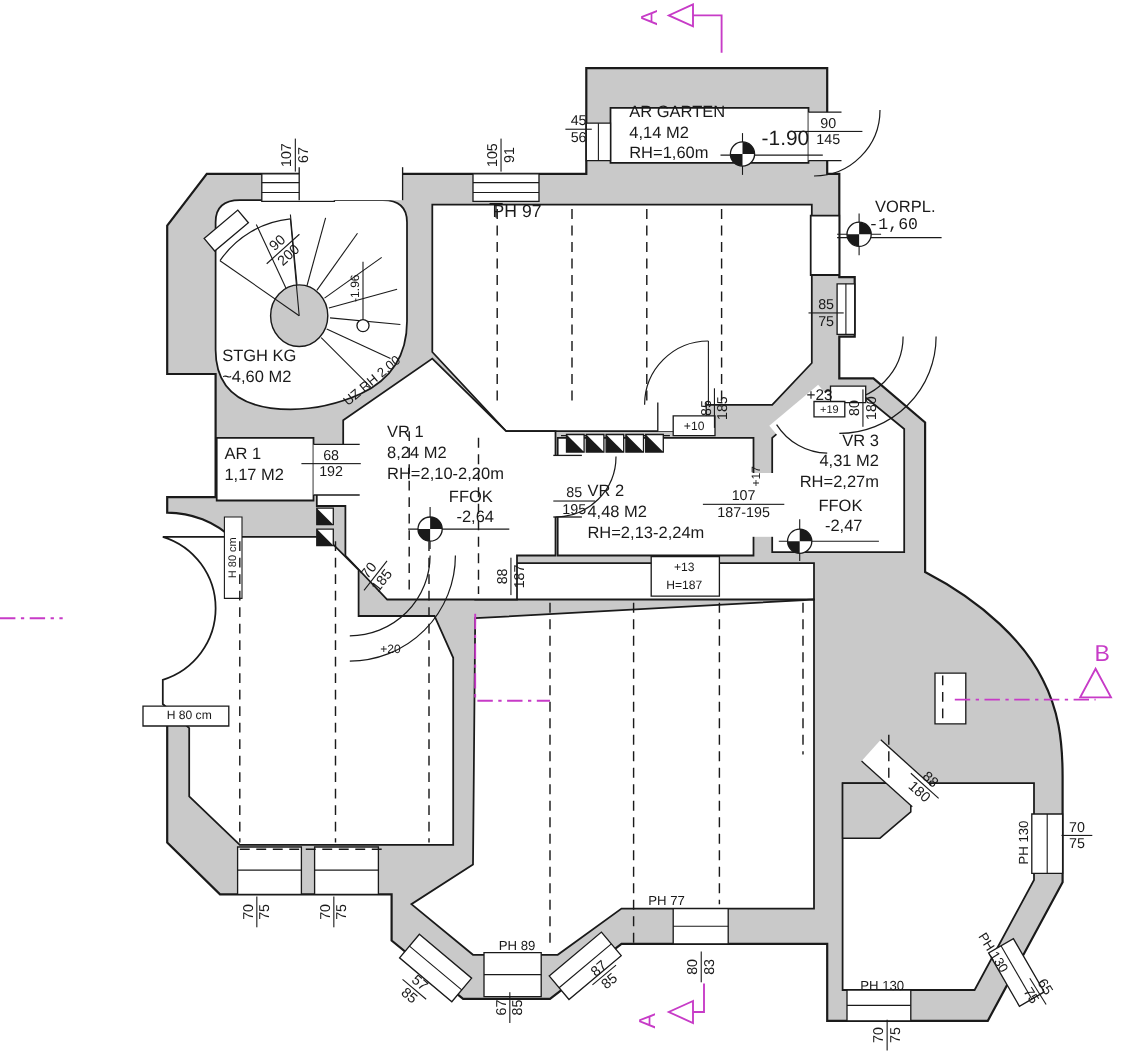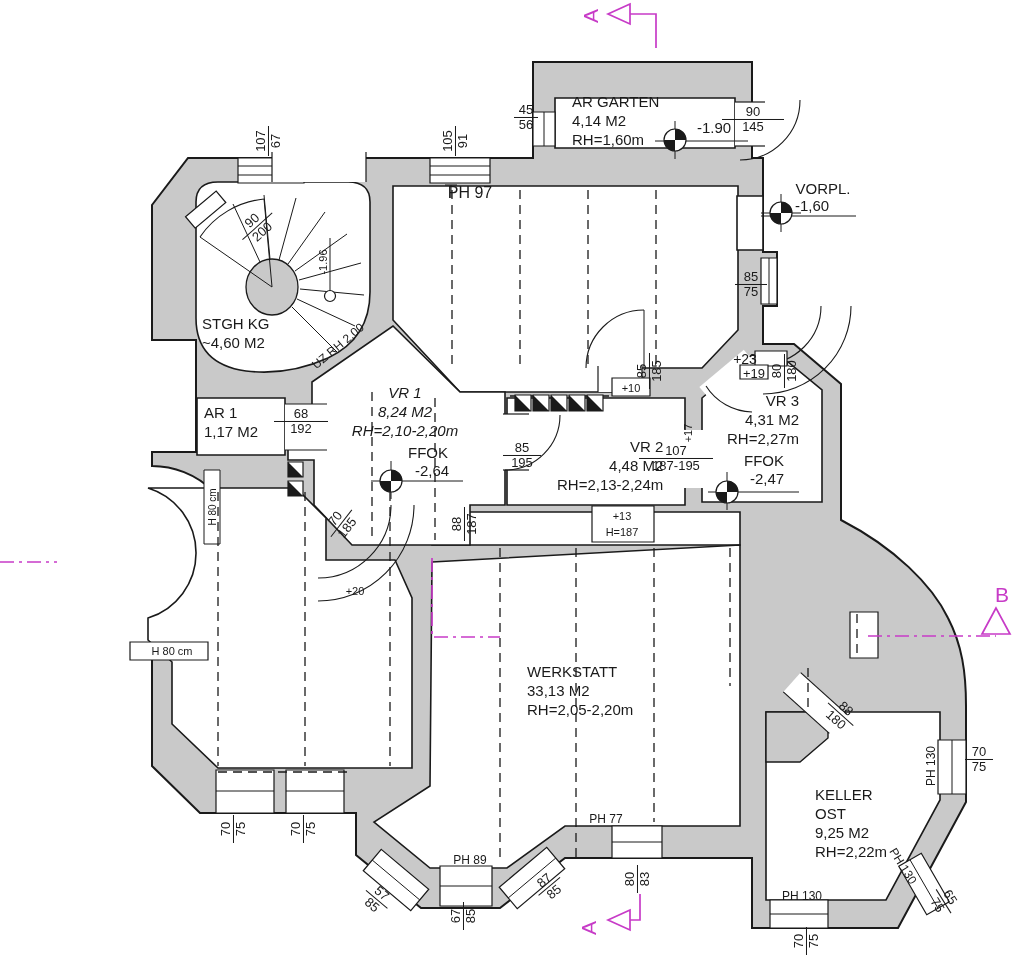--- a/index.html
+++ b/index.html
@@ -2,21 +2,21 @@
 <html><head>
 <meta charset="utf-8">
 <style>
   :root{ --ink:#1a1a1a; --wall:#c9c9c9; --mag:#c73bc7; }
   html,body{margin:0;padding:0;background:#fff;}
   #stage{position:relative;width:1024px;height:956px;background:#fff;overflow:hidden;
          font-family:"Liberation Sans",sans-serif;color:var(--ink);}
   #plan-svg{position:absolute;left:0;top:0;}
   #labels{position:absolute;left:0;top:0;width:1024px;height:956px;}
   .room{position:absolute;line-height:1.26;white-space:nowrap;font-size:15px;}
-  .room.center{transform:translateX(-50%);text-align:center;font-style:italic;}
+  .room.center{transform:translateX(-50%);}
   .txt{position:absolute;white-space:nowrap;transform:translate(-50%,-50%);}
   .dim{position:absolute;display:flex;flex-direction:column;align-items:center;
        line-height:1.04;font-size:13px;white-space:nowrap;}
   .dim .bar{border-top:1.4px solid var(--ink);height:0;}
   svg *{vector-effect:non-scaling-stroke;}
   .wall{fill:var(--wall);stroke:var(--ink);stroke-width:2;}
   .roomfill{fill:#fff;stroke:var(--ink);stroke-width:1.6;}
   .win{fill:#fff;stroke:var(--ink);stroke-width:1.2;}
   .gap{fill:#fff;stroke:none;}
   .ln{stroke:var(--ink);stroke-width:1.2;fill:none;}
@@ -306,65 +306,54 @@
       </div>
       <div class="room" style="left: 204px; top: 404px;">
         <div>AR 1</div>
         <div>1,17 M2</div>
       </div>
       <div class="room center" style="left: 405px; top: 384px;">
         <div>VR 1</div>
         <div>8,24 M2</div>
         <div>RH=2,10-2,20m</div>
       </div>
-      <div class="room" style="left: 557px; top: 438px; text-align: right;">
+      <div class="room" style="left: 534px; top: 438px;">
         <div>VR 2</div>
         <div>4,48 M2</div>
         <div>RH=2,13-2,24m</div>
       </div>
       <div class="room" style="left: 727px; top: 392px; text-align: right;">
         <div>VR 3</div>
         <div>4,31 M2</div>
         <div>RH=2,27m</div>
       </div>
-      <div class="room" style="left: 527px; top: 663px;">
-        <div>WERKSTATT</div>
-        <div>33,13 M2</div>
-        <div>RH=2,05-2,20m</div>
-      </div>
-      <div class="room" style="left: 815px; top: 786px;">
-        <div>KELLER</div>
-        <div>OST</div>
-        <div>9,25 M2</div>
-        <div>RH=2,22m</div>
-      </div>
       <div class="txt" style="left: 823px; top: 188px; font-size: 15px; transform: translate(-50%, -50%);">VORPL.</div>
-      <div class="txt" style="left: 812px; top: 205px; font-size: 15px; transform: translate(-50%, -50%);">-1,60</div>
-      <div class="txt" style="left: 714px; top: 127px; font-size: 15px; transform: translate(-50%, -50%); text-align: right;">-1.90</div>
+      <div class="txt" style="left: 812px; top: 205px; font-size: 15px; transform: translate(-50%, -50%); font-family: Liberation Mono, monospace;">-1,60</div>
+      <div class="txt" style="left: 714px; top: 127px; font-size: 19px; transform: translate(-50%, -50%); text-align: right;">-1.90</div>
       <div class="txt" style="left: 428px; top: 452px; font-size: 15px; transform: translate(-50%, -50%);">FFOK</div>
       <div class="txt" style="left: 432px; top: 470px; font-size: 15px; transform: translate(-50%, -50%);">-2,64</div>
       <div class="txt" style="left: 764px; top: 460px; font-size: 15px; transform: translate(-50%, -50%);">FFOK</div>
       <div class="txt" style="left: 767px; top: 478px; font-size: 15px; transform: translate(-50%, -50%);">-2,47</div>
       <div class="txt" style="left: 323px; top: 262px; font-size: 11px; transform: translate(-50%, -50%) rotate(-90deg);">-1.96</div>
       <div class="txt" style="left: 470px; top: 193px; font-size: 16px; transform: translate(-50%, -50%);">PH 97</div>
       <div class="txt" style="left: 470px; top: 860px; font-size: 12px; transform: translate(-50%, -50%);">PH 89</div>
       <div class="txt" style="left: 606px; top: 819px; font-size: 12px; transform: translate(-50%, -50%);">PH 77</div>
       <div class="txt" style="left: 931px; top: 766px; font-size: 12px; transform: translate(-50%, -50%) rotate(-90deg);">PH 130</div>
       <div class="txt" style="left: 903px; top: 866px; font-size: 12px; transform: translate(-50%, -50%) rotate(58deg);">PH 130</div>
       <div class="txt" style="left: 802px; top: 896px; font-size: 12px; transform: translate(-50%, -50%);">PH 130</div>
       <div class="txt" style="left: 172px; top: 651px; font-size: 11px; transform: translate(-50%, -50%);">H 80 cm</div>
       <div class="txt" style="left: 212px; top: 507px; font-size: 10px; transform: translate(-50%, -50%) rotate(-90deg);">H 80 cm</div>
       <div class="txt" style="left: 338px; top: 346px; font-size: 12px; transform: translate(-50%, -50%) rotate(-40deg);">UZ RH 2,00</div>
       <div class="txt" style="left: 355px; top: 591px; font-size: 11px; transform: translate(-50%, -50%);">+20</div>
       <div class="txt" style="left: 688px; top: 433px; font-size: 11px; transform: translate(-50%, -50%) rotate(-90deg);">+17</div>
       <div class="txt" style="left: 631px; top: 388px; font-size: 11px; transform: translate(-50%, -50%);">+10</div>
       <div class="txt" style="left: 622px; top: 516px; font-size: 11px; transform: translate(-50%, -50%);">+13</div>
       <div class="txt" style="left: 622px; top: 532px; font-size: 11px; transform: translate(-50%, -50%);">H=187</div>
       <div class="txt" style="left: 745px; top: 359px; font-size: 14px; transform: translate(-50%, -50%);">+23</div>
-      <div class="txt" style="left: 754px; top: 373px; font-size: 13px; transform: translate(-50%, -50%);">+19</div>
+      <div class="txt" style="left: 754px; top: 373px; font-size: 10px; transform: translate(-50%, -50%);">+19</div>
       <div class="txt" style="left: 591px; top: 16px; font-size: 21px; color: rgb(199, 59, 199); transform: translate(-50%, -50%) rotate(-90deg);">A</div>
       <div class="txt" style="left: 589px; top: 928px; font-size: 21px; color: rgb(199, 59, 199); transform: translate(-50%, -50%) rotate(-90deg);">A</div>
       <div class="txt" style="left: 1002px; top: 595px; font-size: 21px; color: rgb(199, 59, 199); transform: translate(-50%, -50%);">B</div>
       <div class="dim" style="left: 268px; top: 141px; transform: translate(-50%, -50%) rotate(-90deg);">
         <span>107</span>
         <span class="bar" style="width: 30px;"></span>
         <span>67</span>
       </div>
       <div class="dim" style="left: 455px; top: 141px; transform: translate(-50%, -50%) rotate(-90deg);">
         <span>105</span>

